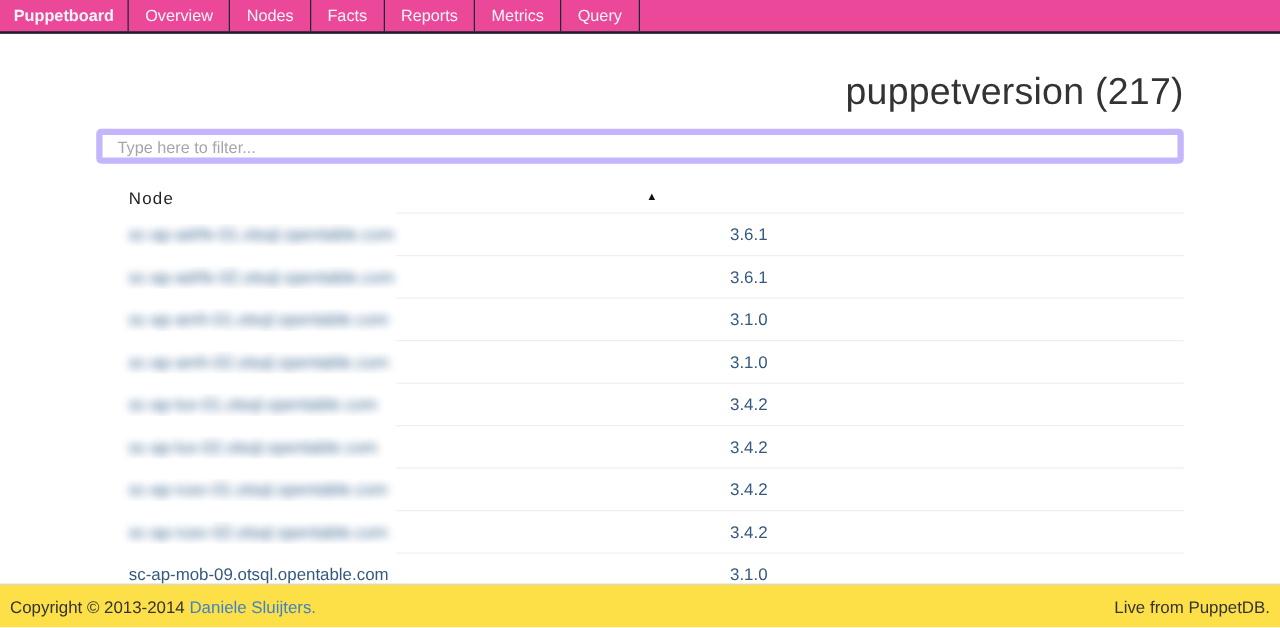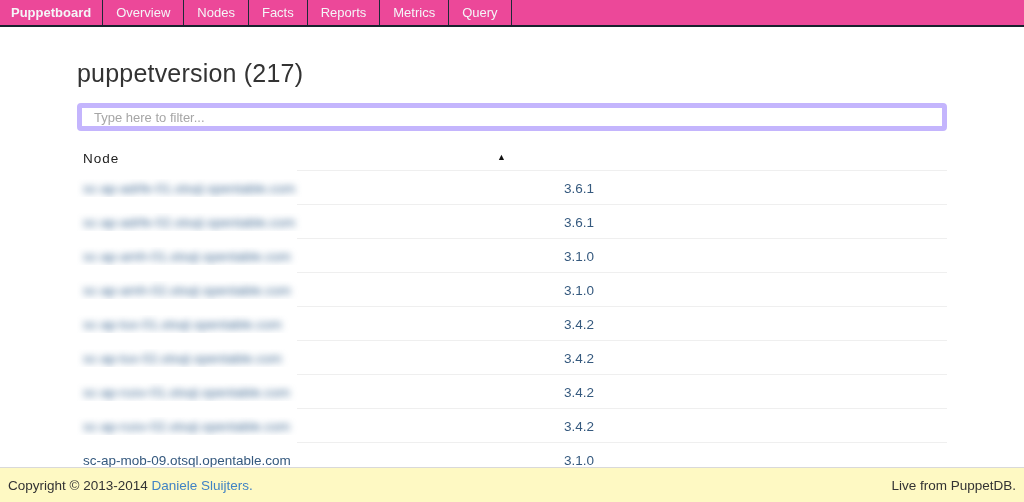--- a/index.html
+++ b/index.html
@@ -31,43 +31,44 @@
   }
   .nav-brand { font-weight: bold; padding: 0 11px; }
 
   
   .container {
     width: 870px;
     margin: 0 auto;
   }
   .page-title {
     margin-top: 30px;
-    font-size: 25px;
+    font-size: 30px;
     line-height: 33px;
     font-weight: 500;
     color: #333333;
     letter-spacing: 0.2px;
+    text-align: right;
   }
   .filter-input {
     display: block;
     width: 100%;
     height: 28px;
     margin-top: 13px;
     border: 5px solid #c4b5fd;
     border-radius: 4px;
     padding: 0 12px;
     font-family: inherit;
     font-size: 13px;
     color: #555555;
     outline: none;
   }
   .filter-input::placeholder { color: #a6a6a6; }
 
   
-  .fact-table { margin-top: 14px; }
+  .fact-table { margin-top: 14px; margin-left: 20px; }
   .t-head, .t-row {
     display: flex;
     align-items: center;
     position: relative;
   }
   .t-head { height: 26px; }
   .t-row { height: 34px; gap: 48px; }
   
   .t-head::after, .t-row::after {
     content: "";
@@ -105,21 +106,21 @@
   .node-link.redacted {
     filter: blur(3.5px);
     color: #3c6690;
   }
 
   
   .footer {
     position: absolute;
     left: 0; right: 0; bottom: 0;
     height: 35px;
-    background: #fef9c3;
+    background: #fde047;
     border-top: 1px solid #d9d9d9;
     display: flex;
     align-items: center;
     justify-content: space-between;
     padding: 0 8px;
     font-size: 13.5px;
     color: #333333;
     z-index: 5;
   }
   .footer a {

